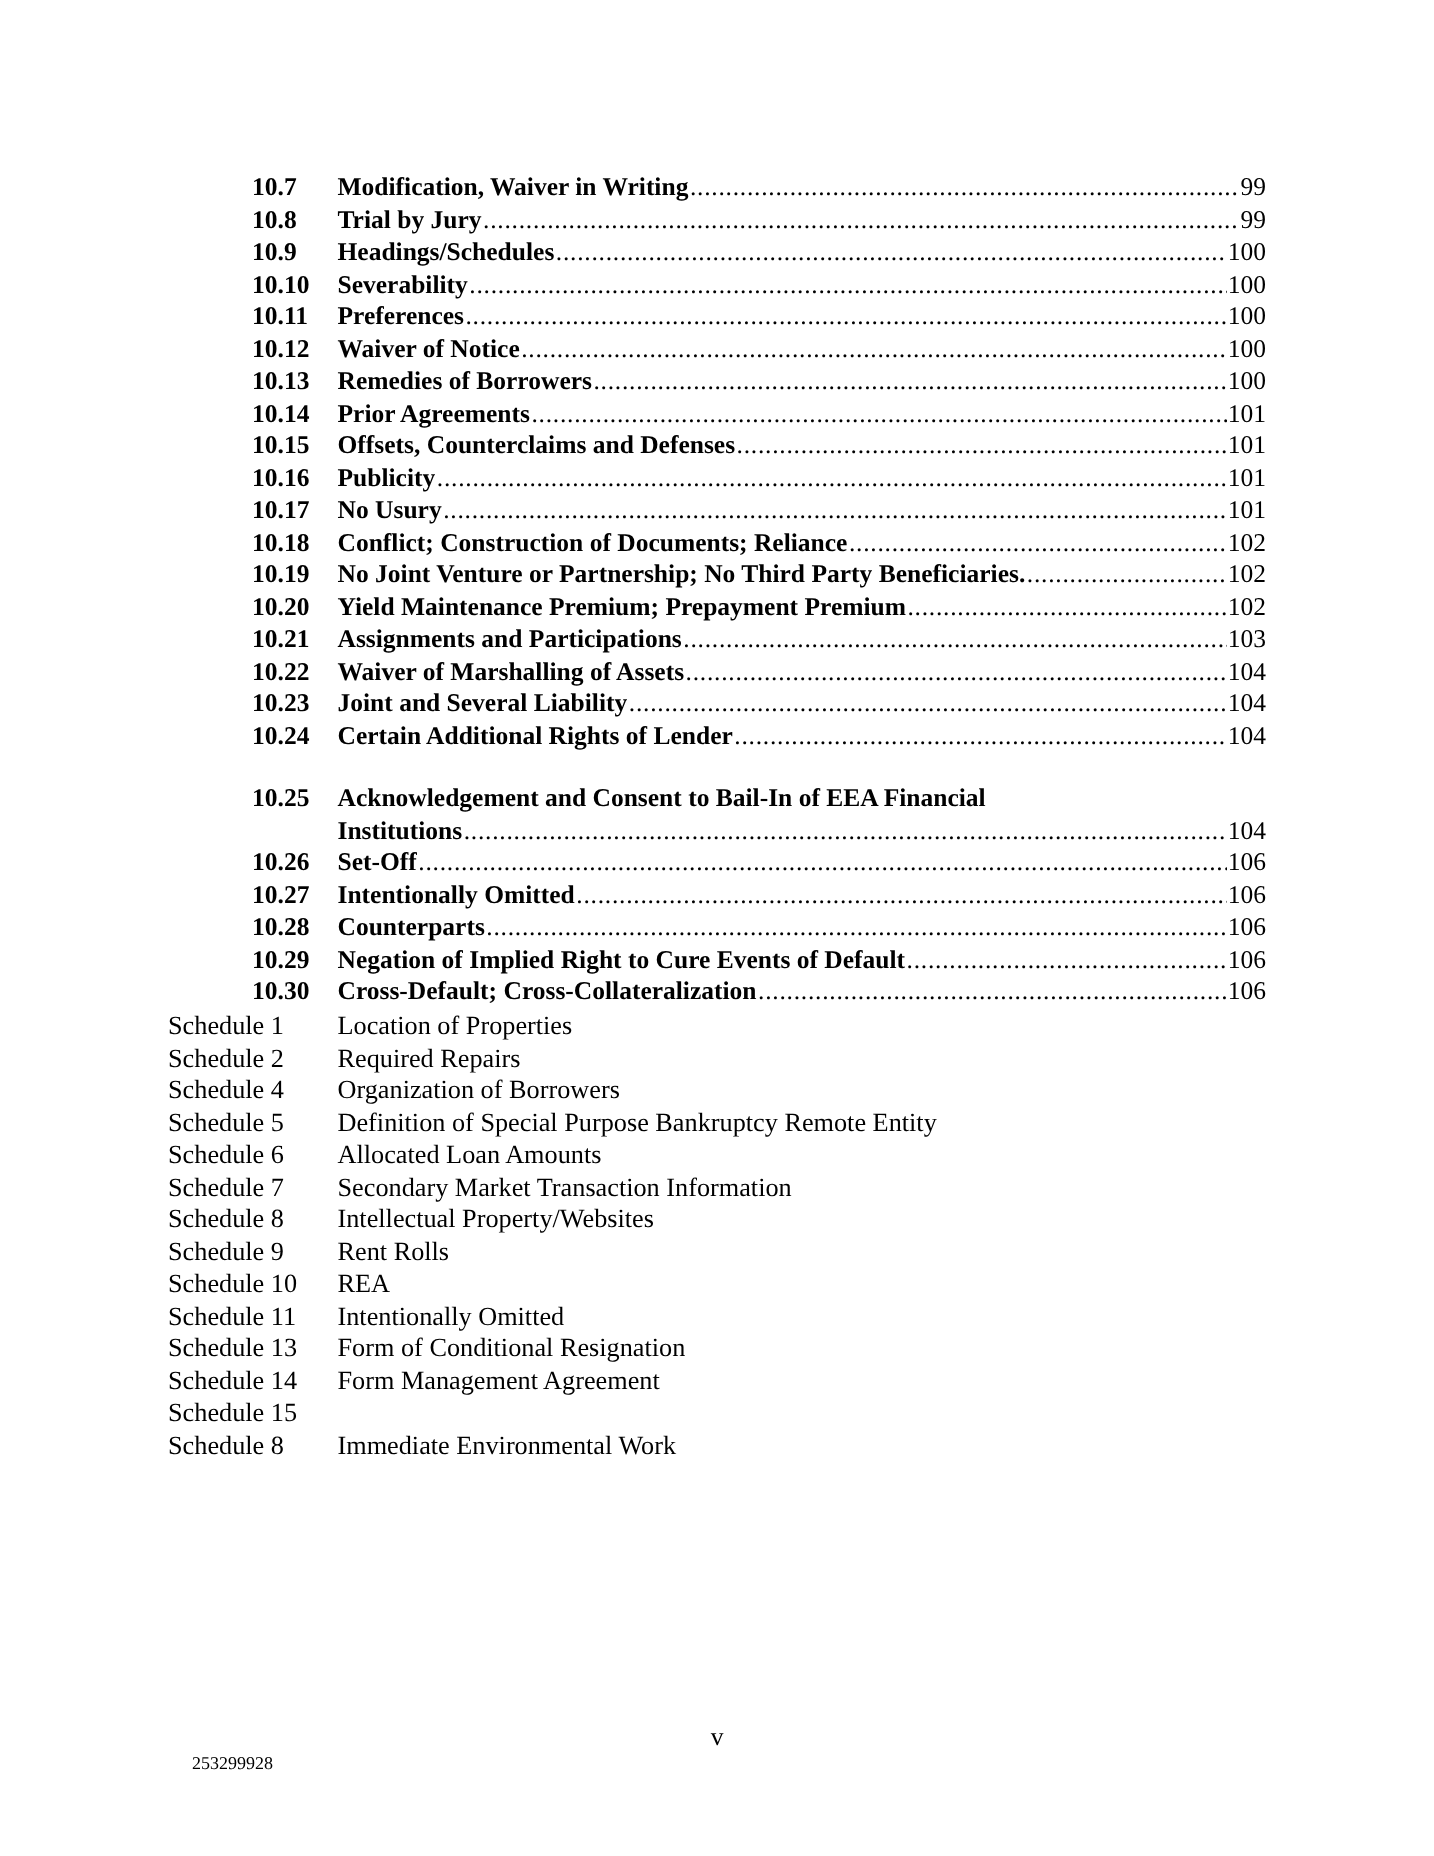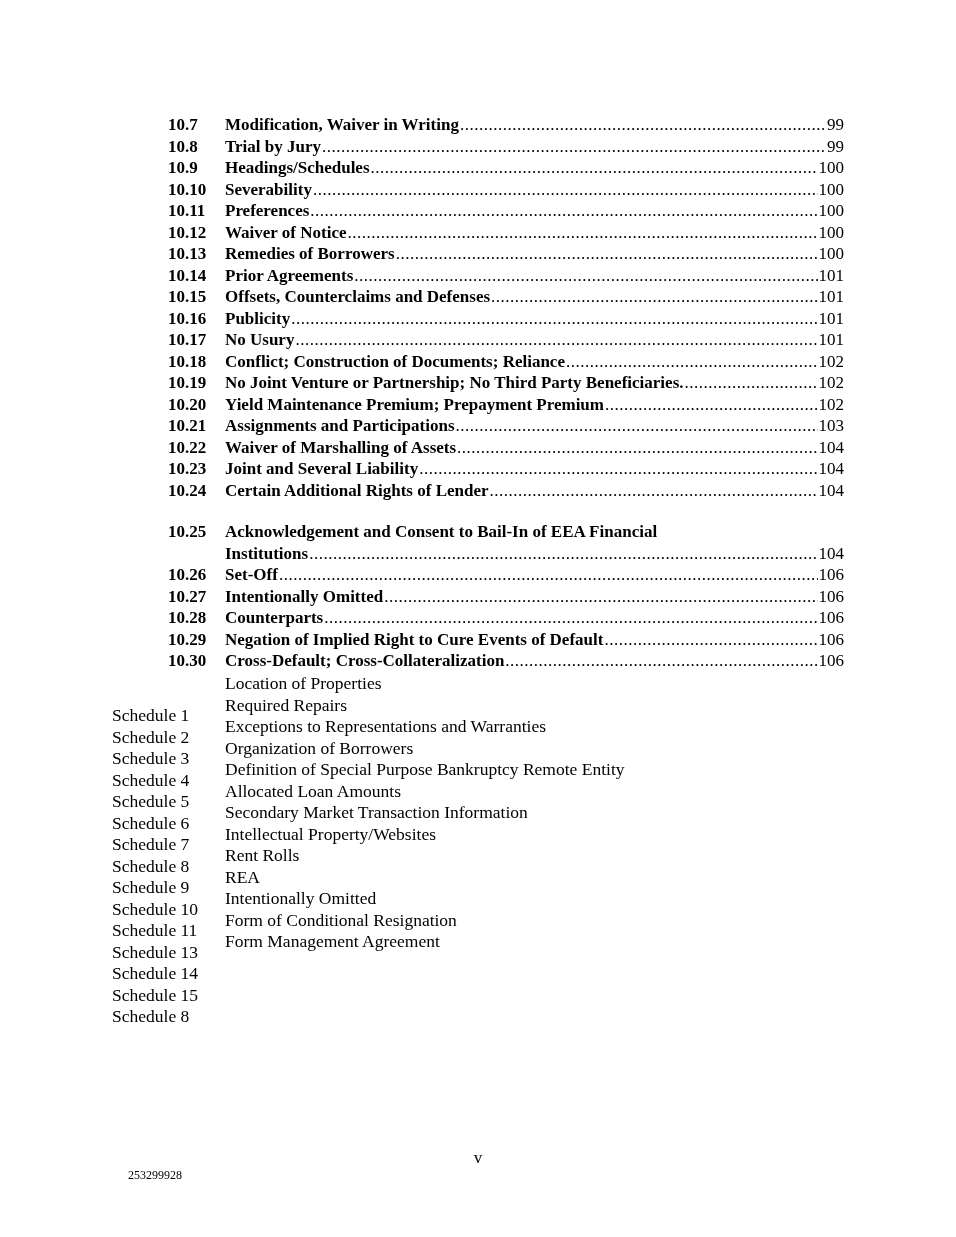--- a/index.html
+++ b/index.html
@@ -27,21 +27,21 @@
     .dots::after {
       content: "..................................................................................................................................................................................................................";
     }
     .page { white-space: nowrap; font-weight: normal; }
     .schedules {
       position: absolute; left: 112px; top: 673px;
     }
     .sched-row {
       display: flex; font-size: 17.5px; line-height: 21.5px; height: 21.5px;
     }
-    .sched-label { width: 113px; flex: 0 0 113px; margin-top: 32px; }
+    .sched-label { width: 113px; flex: 0 0 113px; }
     .sched-title { white-space: nowrap; }
     .page-number {
       position: absolute; left: 0; width: 956px; top: 1148px;
       text-align: center; font-size: 17px;
     }
     .doc-id {
       position: absolute; left: 128px; top: 1168px; font-size: 12px;
     }
   </style>
 </head>
@@ -250,24 +250,20 @@
 <div class="schedules" id="schedules">
     <div class="sched-row">
       <span class="sched-label">Schedule 1</span>
       <span class="sched-title">Location of Properties</span>
     </div>
     <div class="sched-row">
       <span class="sched-label">Schedule 2</span>
       <span class="sched-title">Required Repairs</span>
     </div>
     <div class="sched-row">
-      <span class="sched-label">Schedule 3</span>
-      <span class="sched-title">Exceptions to Representations and Warranties</span>
-    </div>
-    <div class="sched-row">
       <span class="sched-label">Schedule 4</span>
       <span class="sched-title">Organization of Borrowers</span>
     </div>
     <div class="sched-row">
       <span class="sched-label">Schedule 5</span>
       <span class="sched-title">Definition of Special Purpose Bankruptcy Remote Entity</span>
     </div>
     <div class="sched-row">
       <span class="sched-label">Schedule 6</span>
       <span class="sched-title">Allocated Loan Amounts</span>
@@ -298,17 +294,18 @@
     </div>
     <div class="sched-row">
       <span class="sched-label">Schedule 14</span>
       <span class="sched-title">Form Management Agreement</span>
     </div>
     <div class="sched-row">
       <span class="sched-label">Schedule 15</span>
     </div>
     <div class="sched-row">
       <span class="sched-label">Schedule 8</span>
+      <span class="sched-title">Immediate Environmental Work</span>
     </div>
   </div>
 
 <div class="page-number">v</div>
 <div class="doc-id">253299928</div>
 
 </body></html>

